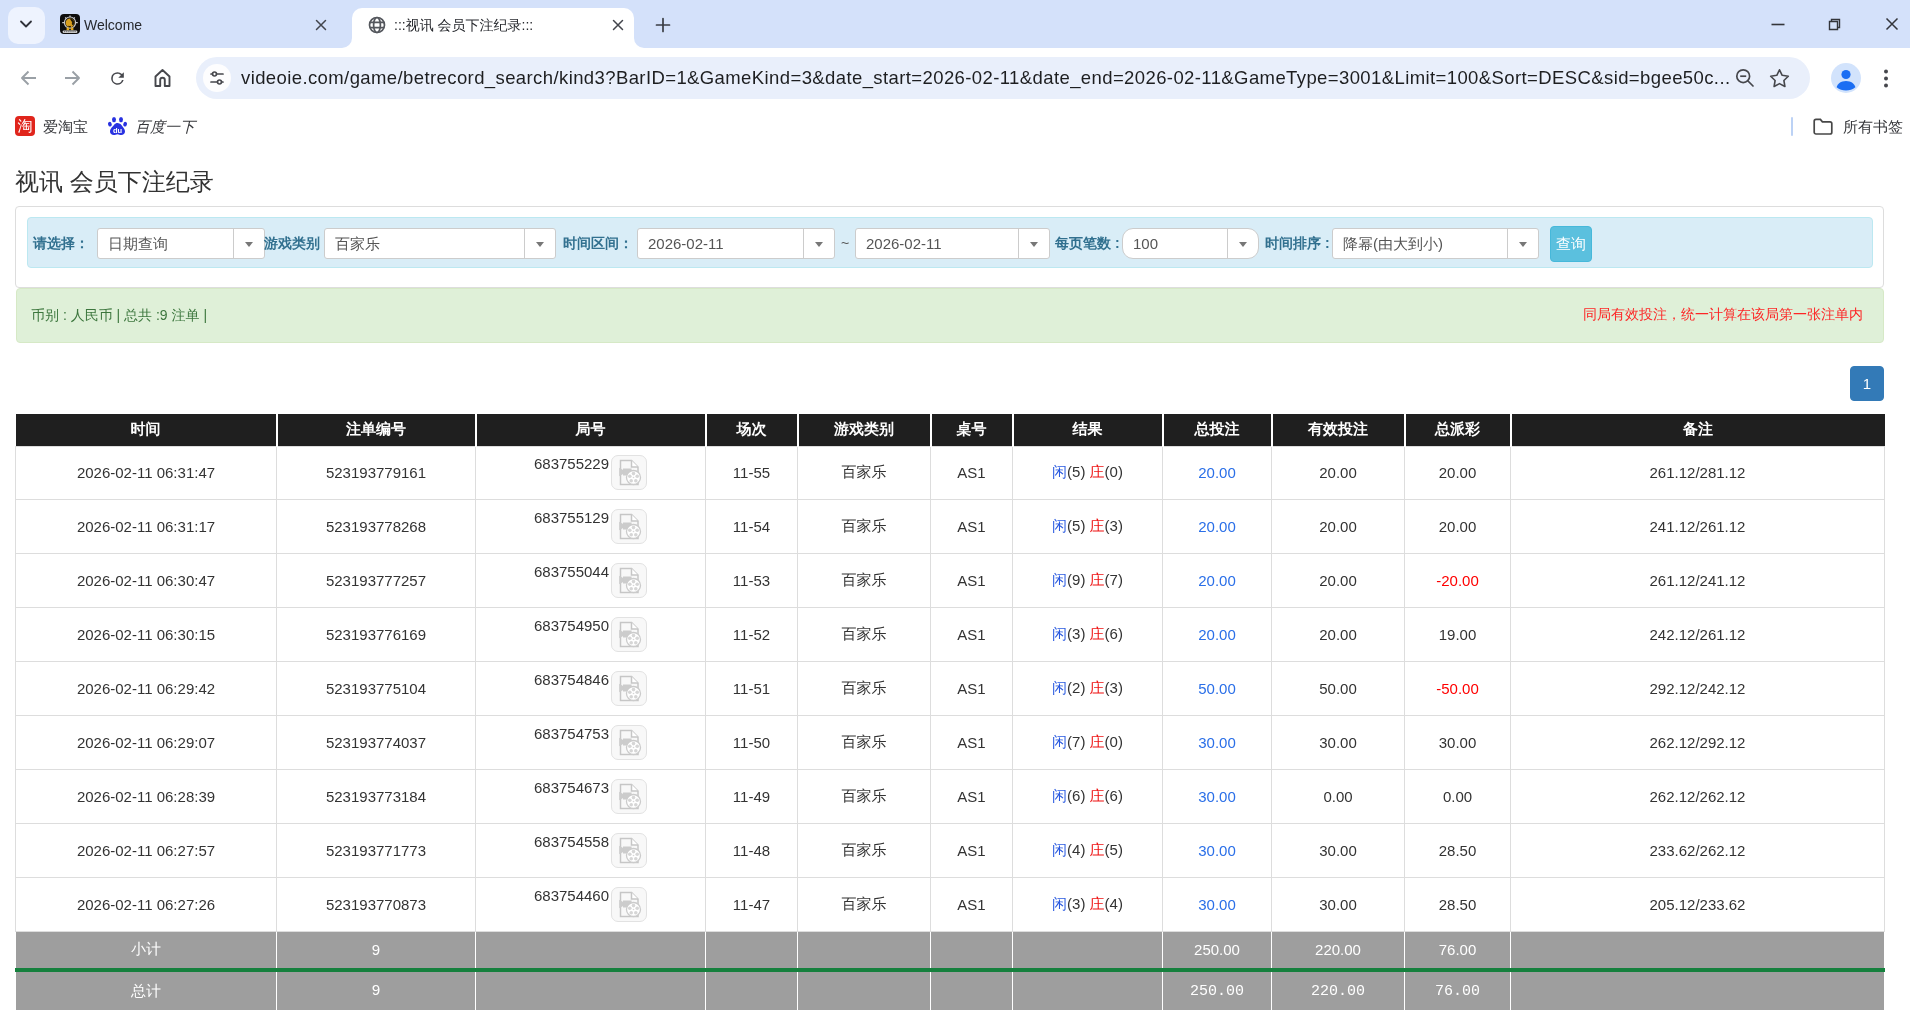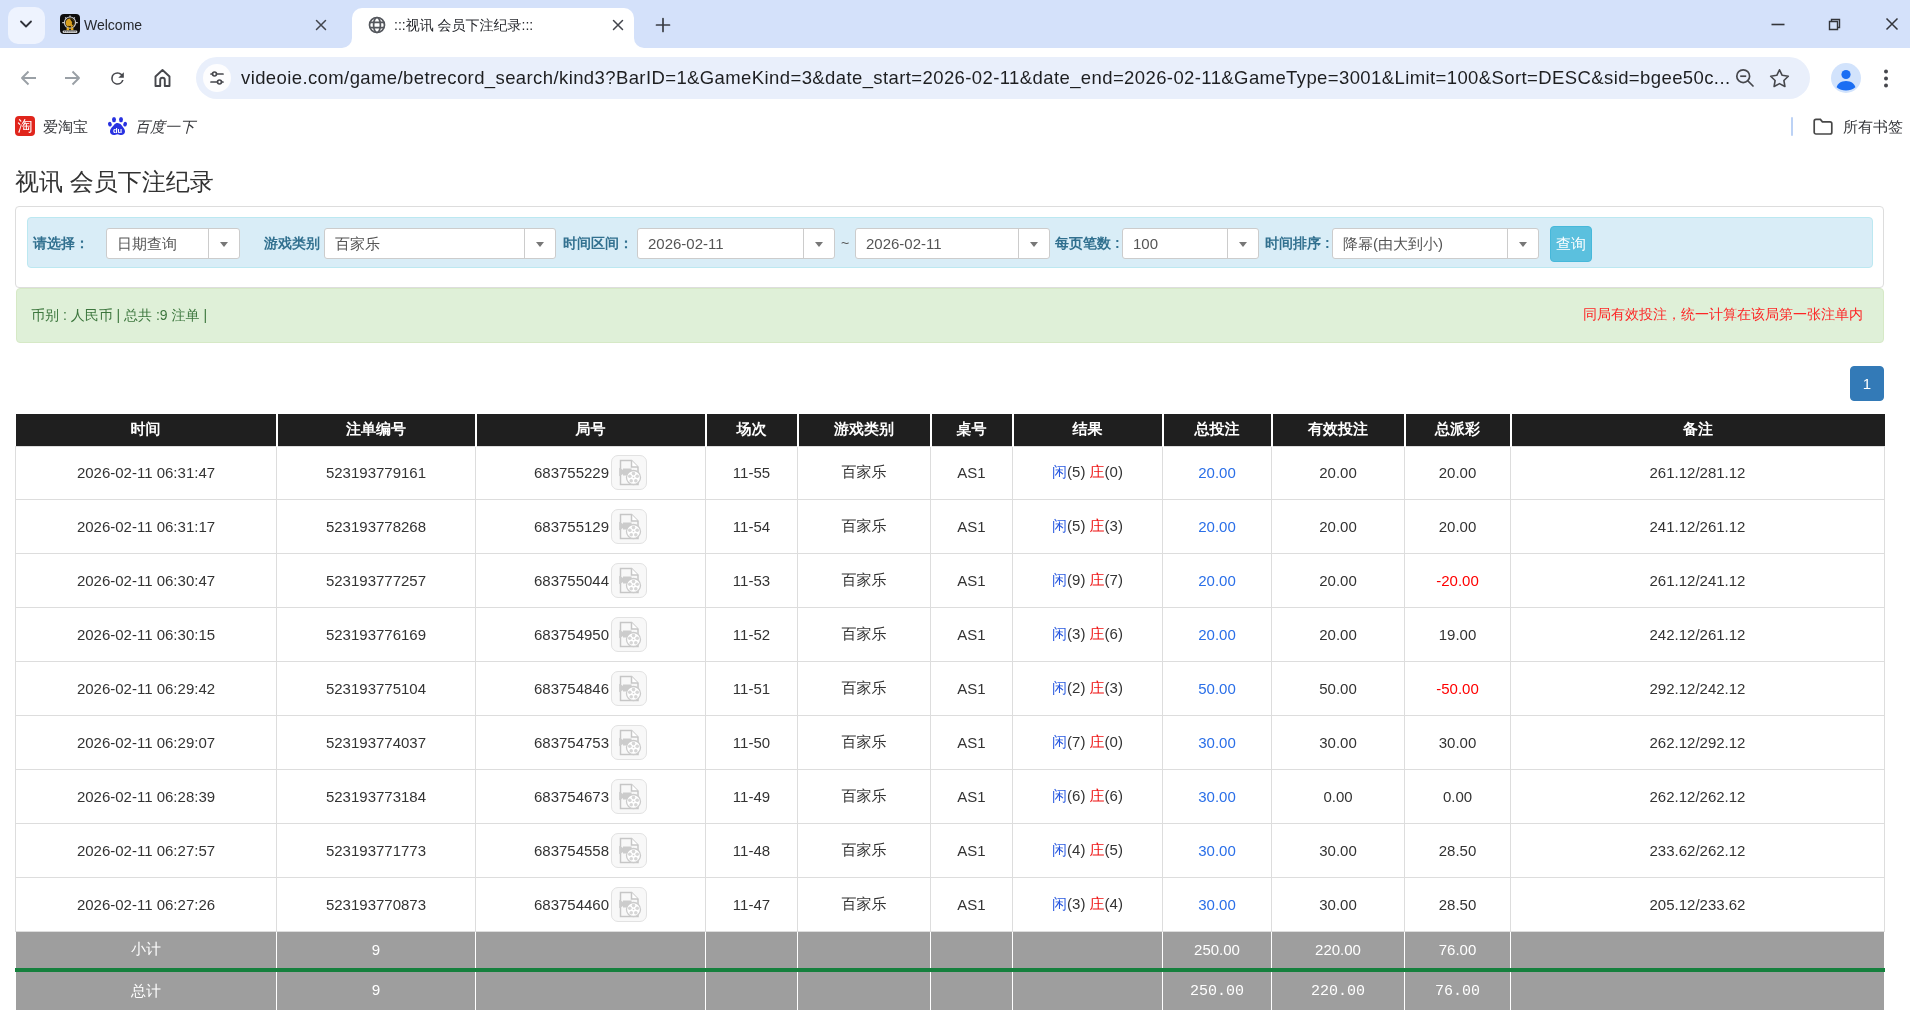--- a/index.html
+++ b/index.html
@@ -36,21 +36,21 @@
 #pag { left:1850px; top:366px; width:34px; height:35px; background:#337ab7; border:1px solid #337ab7; border-radius:4px; color:#fff; font-size:15px; text-align:center; line-height:33px; }
 #btable { position:absolute; left:15px; top:414px; border-collapse:collapse; table-layout:fixed; }
 #btable th { background:#1f1f1f; color:#fff; font-weight:bold; font-size:15px; height:32px; border-left:2px solid #fff; border-right:2px solid #fff; text-align:center; padding:4px; }
 #btable th:first-child { border-left:none; }
 #btable th:last-child { border-right:none; }
 #btable td { font-size:15px; color:#333; text-align:center; height:53.9px; border:1px solid #ddd; padding:0; background:#fff; }
 #btable tr.sum td { background:#9e9e9e; color:#fff; height:39px; border:1px solid #fff; border-bottom:none; }
 #btable tr.sum2 td { border-top:4px solid #15803d; height:40px;font-family:Liberation Mono, monospace; }
 #btable td.bl { color:#2a6fe8; }
 #btable td.rd { color:#f00; }
-.gameno { display:inline-flex; align-items:center; justify-content:center; }
+.gameno { display:inline-flex; align-items:flex-start; justify-content:center; }
 .filmbtn { display:inline-block; width:36px; height:35px; margin-left:2px; background:#f8f8f8; border:1px solid #e2e2e2; border-radius:7px; vertical-align:middle; }
 svg.abs { display:block; }
 </style>
 </head>
 <body>
 <div class="abs" id="tabstrip"></div>
 <div class="abs" id="chevbtn"></div>
 <svg class="abs" style="left:19px;top:19px;" width="14" height="10" viewBox="0 0 14 10">
     <path d="M2 2.5 L7 7.5 L12 2.5" fill="none" stroke="#30323a" stroke-width="1.8" stroke-linecap="round" stroke-linejoin="round"></path>
   </svg>
@@ -159,41 +159,41 @@
 <div class="abs bktext" style="left:135px;font-style:italic;">百度一下</div>
 <div class="abs" id="bksep"></div>
 <svg class="abs" style="left:1813px;top:118px;" width="20" height="17" viewBox="0 0 20 17">
     <path d="M1.2 3.2 a1.8 1.8 0 0 1 1.8 -1.8 h4.4 l2 2.4 h7.6 a1.8 1.8 0 0 1 1.8 1.8 v8.6 a1.8 1.8 0 0 1 -1.8 1.8 H3 a1.8 1.8 0 0 1 -1.8 -1.8 Z" fill="none" stroke="#474747" stroke-width="1.7"></path>
   </svg>
 <div class="abs bktext" style="left:1843px;">所有书签</div>
 <div class="abs" id="h2">视讯 会员下注纪录</div>
 <div class="abs" id="panel"></div>
 <div class="abs" id="fbar"></div>
 <div class="abs flabel" style="left:33px;">请选择：</div>
-<div class="abs fld" style="left:106px; width:134px;">
+<div class="abs fld" style="left:97px; width:168px;">
     <div class="txt">日期查询</div>
     <div class="arrowbox"></div>
   </div>
 <div class="abs flabel" style="left:264px;">游戏类别</div>
 <div class="abs fld" style="left:324px; width:232px;">
     <div class="txt">百家乐</div>
     <div class="arrowbox"></div>
   </div>
 <div class="abs flabel" style="left:563px;">时间区间：</div>
 <div class="abs fld" style="left:637px; width:198px;">
     <div class="txt">2026-02-11</div>
     <div class="arrowbox"></div>
   </div>
 <div class="abs flabel" style="left:841px; font-weight:normal; color:#555;">~</div>
 <div class="abs fld" style="left:855px; width:195px;">
     <div class="txt">2026-02-11</div>
     <div class="arrowbox"></div>
   </div>
 <div class="abs flabel" style="left:1055px;">每页笔数 :</div>
-<div class="abs fld" style="left:1122px; width:137px;">
+<div class="abs fld" style="left:1122px; width:137px;border-radius:11px;">
     <div class="txt">100</div>
     <div class="arrowbox"></div>
   </div>
 <div class="abs flabel" style="left:1265px;">时间排序 :</div>
 <div class="abs fld" style="left:1332px; width:207px;">
     <div class="txt">降幂(由大到小)</div>
     <div class="arrowbox"></div>
   </div>
 <div class="abs" id="qbtn">查询</div>
 <div class="abs" id="gbar">

